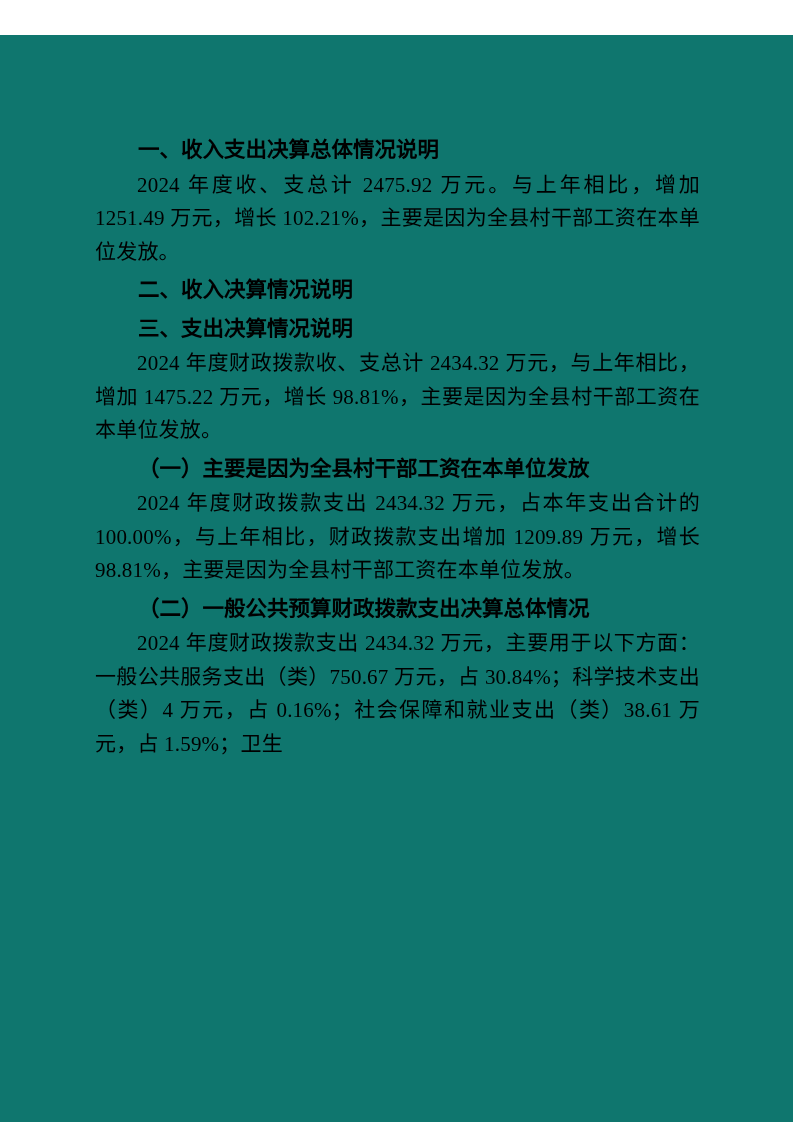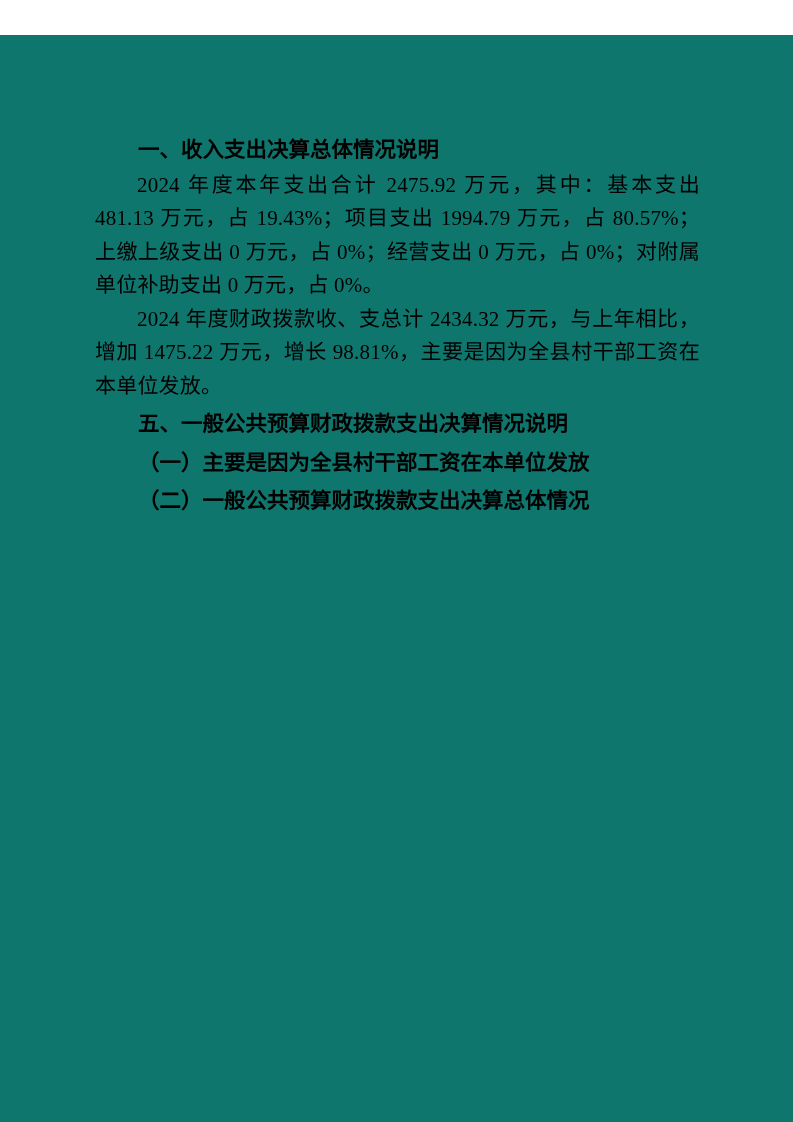--- a/index.html
+++ b/index.html
@@ -46,26 +46,29 @@
     letter-spacing: 0.2px;
   }
 </style>
 </head>
 <body>
 
 <div class="page">
   <div class="doc-body">
 
     <h3 class="doc-heading first">一、收入支出决算总体情况说明</h3>
+    <p class="doc-paragraph">2024 年度收、支总计 2475.92 万元。与上年相比，增加 1251.49 万元，增长 102.21%，主要是因为全县村干部工资在本单位发放。</p>
 
+    <h3 class="doc-heading">二、收入决算情况说明</h3>
 
-    <p class="doc-paragraph">2024 年度本年支出合计 2475.92 万元，其中：基本支出 481.13 万元，占 19.43%；项目支出 1994.79 万元，占 80.57%；上缴上级支出 0 万元，占 0%；经营支出 0 万元，占 0%；对附属单位补助支出 0 万元，占 0%。</p>
+    <h3 class="doc-heading">三、支出决算情况说明</h3>
 
     <p class="doc-paragraph">2024 年度财政拨款收、支总计 2434.32 万元，与上年相比，增加 1475.22 万元，增长 98.81%，主要是因为全县村干部工资在本单位发放。</p>
 
-    <h3 class="doc-heading">五、一般公共预算财政拨款支出决算情况说明</h3>
 
     <h4 class="doc-heading">（一）主要是因为全县村干部工资在本单位发放</h4>
+    <p class="doc-paragraph">2024 年度财政拨款支出 2434.32 万元，占本年支出合计的 100.00%，与上年相比，财政拨款支出增加 1209.89 万元，增长 98.81%，主要是因为全县村干部工资在本单位发放。</p>
 
     <h4 class="doc-heading">（二）一般公共预算财政拨款支出决算总体情况</h4>
+    <p class="doc-paragraph">2024 年度财政拨款支出 2434.32 万元，主要用于以下方面：一般公共服务支出（类）750.67 万元，占 30.84%；科学技术支出（类）4 万元，占 0.16%；社会保障和就业支出（类）38.61 万元，占 1.59%；卫生</p>
 
   </div>
 </div>
 
 </body></html>

